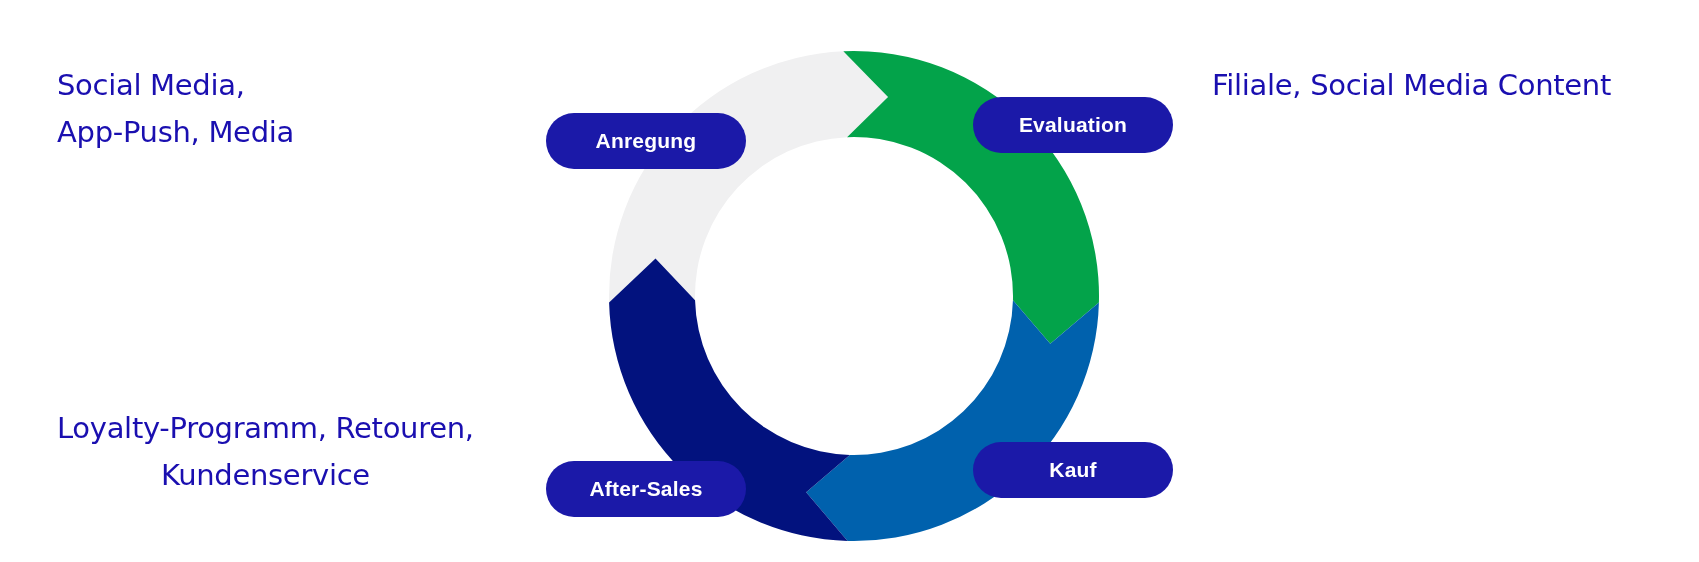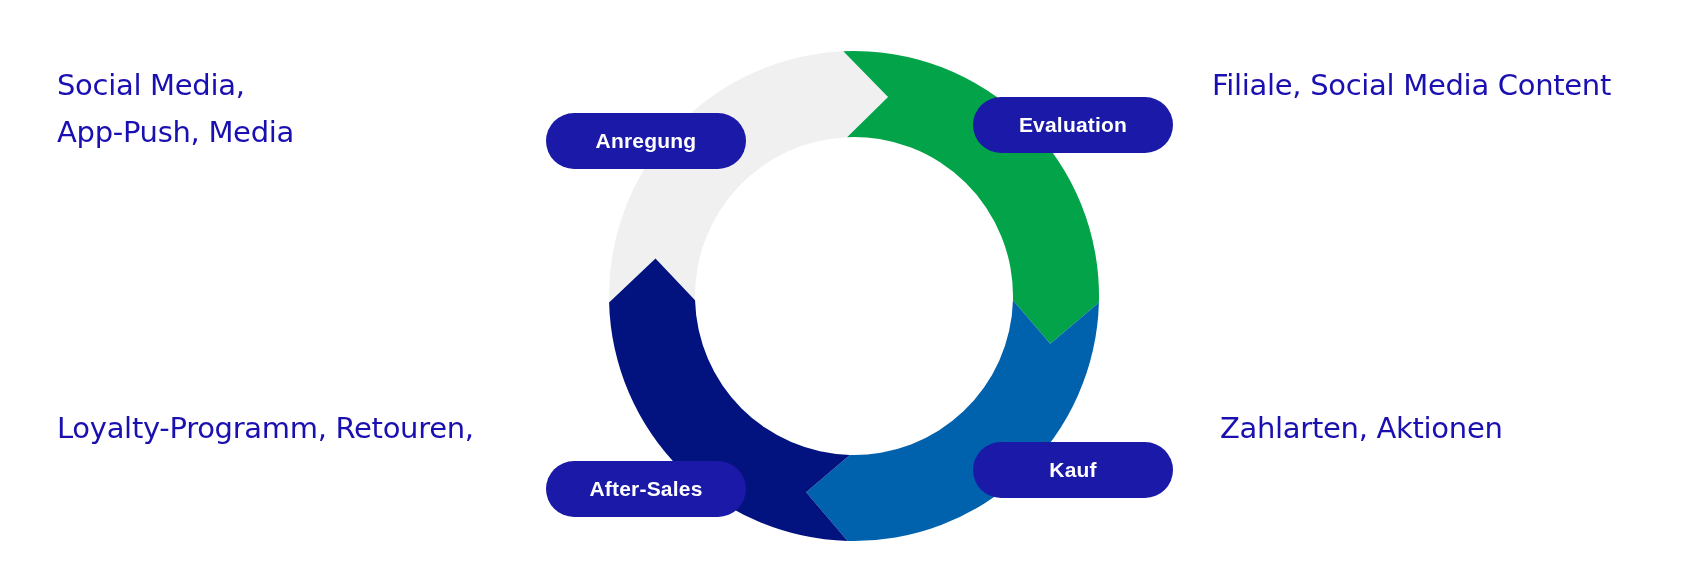--- a/index.html
+++ b/index.html
@@ -26,24 +26,24 @@
 <body>
 
 <div class="desc" id="desc-tl">
   <div>Social Media,</div>
   <div>App-Push, Media</div>
 </div>
 <div class="desc" id="desc-tr">
   <div>Filiale, Social Media Content</div>
 </div>
 <div class="desc" id="desc-br">
-  <div>Zahlarten, Aktionen</div>
 </div>
 <div class="desc" id="desc-bl">
   <div>Loyalty-Programm, Retouren,</div>
+  <div>Kundenservice</div>
 </div>
 
 <svg id="cycle" xmlns="http://www.w3.org/2000/svg" width="1699" height="562" viewBox="0 0 1699 562">
   <path id="seg-anregung" d="M 609.0839553809885 302.41335233542895 A 245 245 0 0 1 843.3132500954927 51.23318571244485 L 888.0231305711592 96.8858955620224 L 847.0645174089116 137.15133276848462 A 159 159 0 0 0 695.0544853288864 300.1621347809518 L 655.5100071075558 258.50703103837424 Z" fill="#f0f0f1"></path>
   <path id="seg-evaluation" d="M 843.3132500954927 51.23318571244485 A 245 245 0 0 1 1098.9160446190115 302.4133523354289 L 1050.2557388726266 343.8297497333972 L 1012.9455146711136 300.1621347809518 A 159 159 0 0 0 847.0645174089116 137.15133276848462 L 888.0231305711592 96.8858955620224 Z" fill="#03a34a"></path>
   <path id="seg-kauf" d="M 1098.9160446190115 302.4133523354289 A 245 245 0 0 1 847.5866476645712 540.9160446190115 L 806.1702502666028 492.2557388726266 L 849.8378652190482 454.94551467111364 A 159 159 0 0 0 1012.9455146711136 300.1621347809518 L 1050.2557388726266 343.8297497333972 Z" fill="#0061ad"></path>
   <path id="seg-after_sales" d="M 847.5866476645712 540.9160446190115 A 245 245 0 0 1 609.0839553809885 302.413352335429 L 655.5100071075558 258.5070310383742 L 695.0544853288864 300.1621347809519 A 159 159 0 0 0 849.8378652190482 454.94551467111364 L 806.1702502666028 492.2557388726266 Z" fill="#02127e"></path>
 </svg>
 
 <div class="pill" id="pill-anregung">

